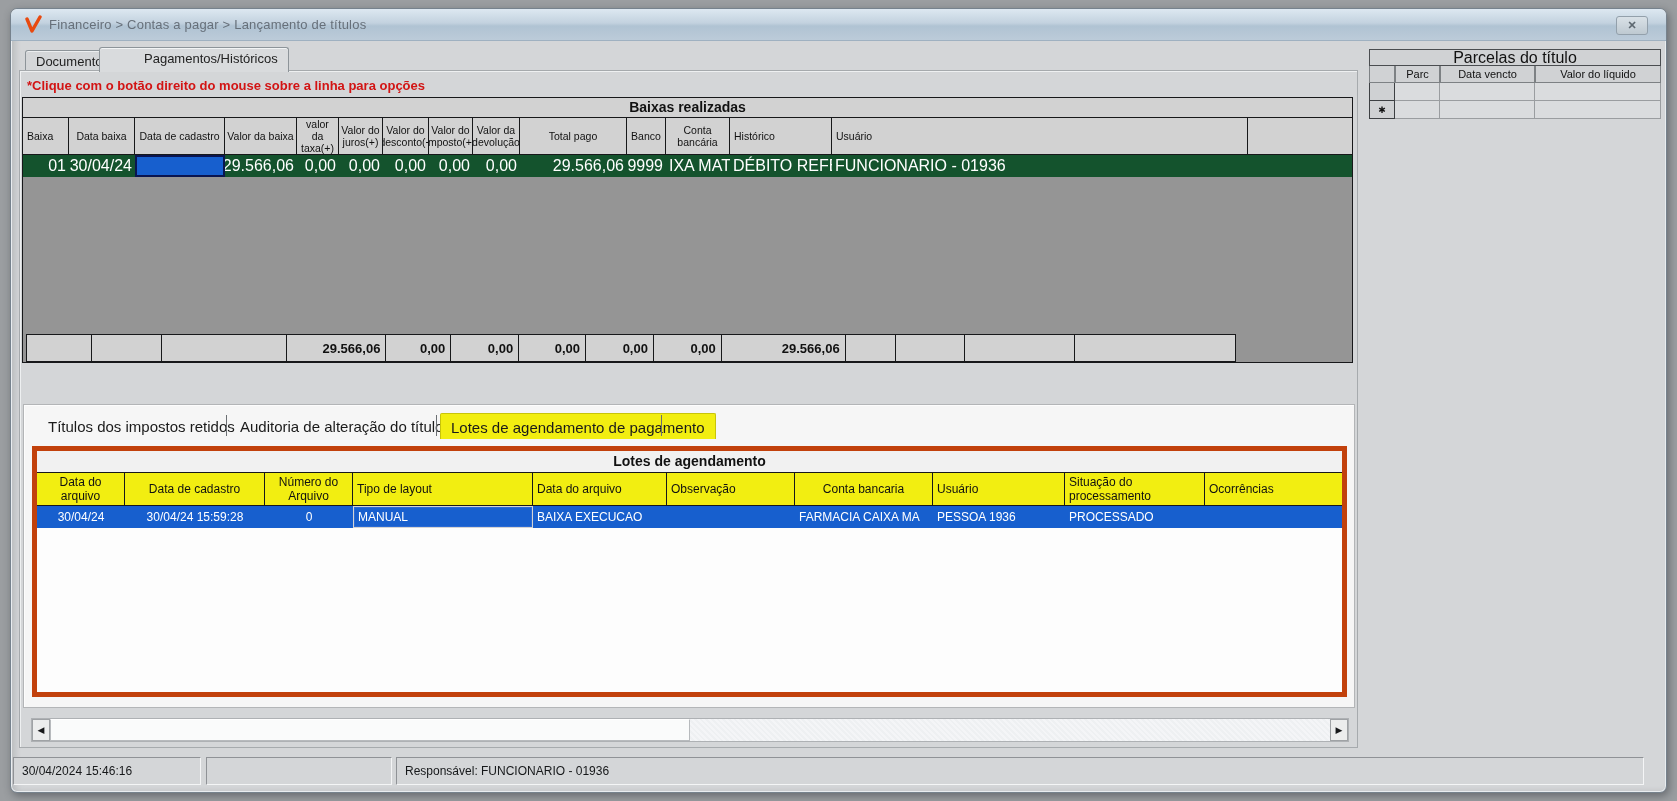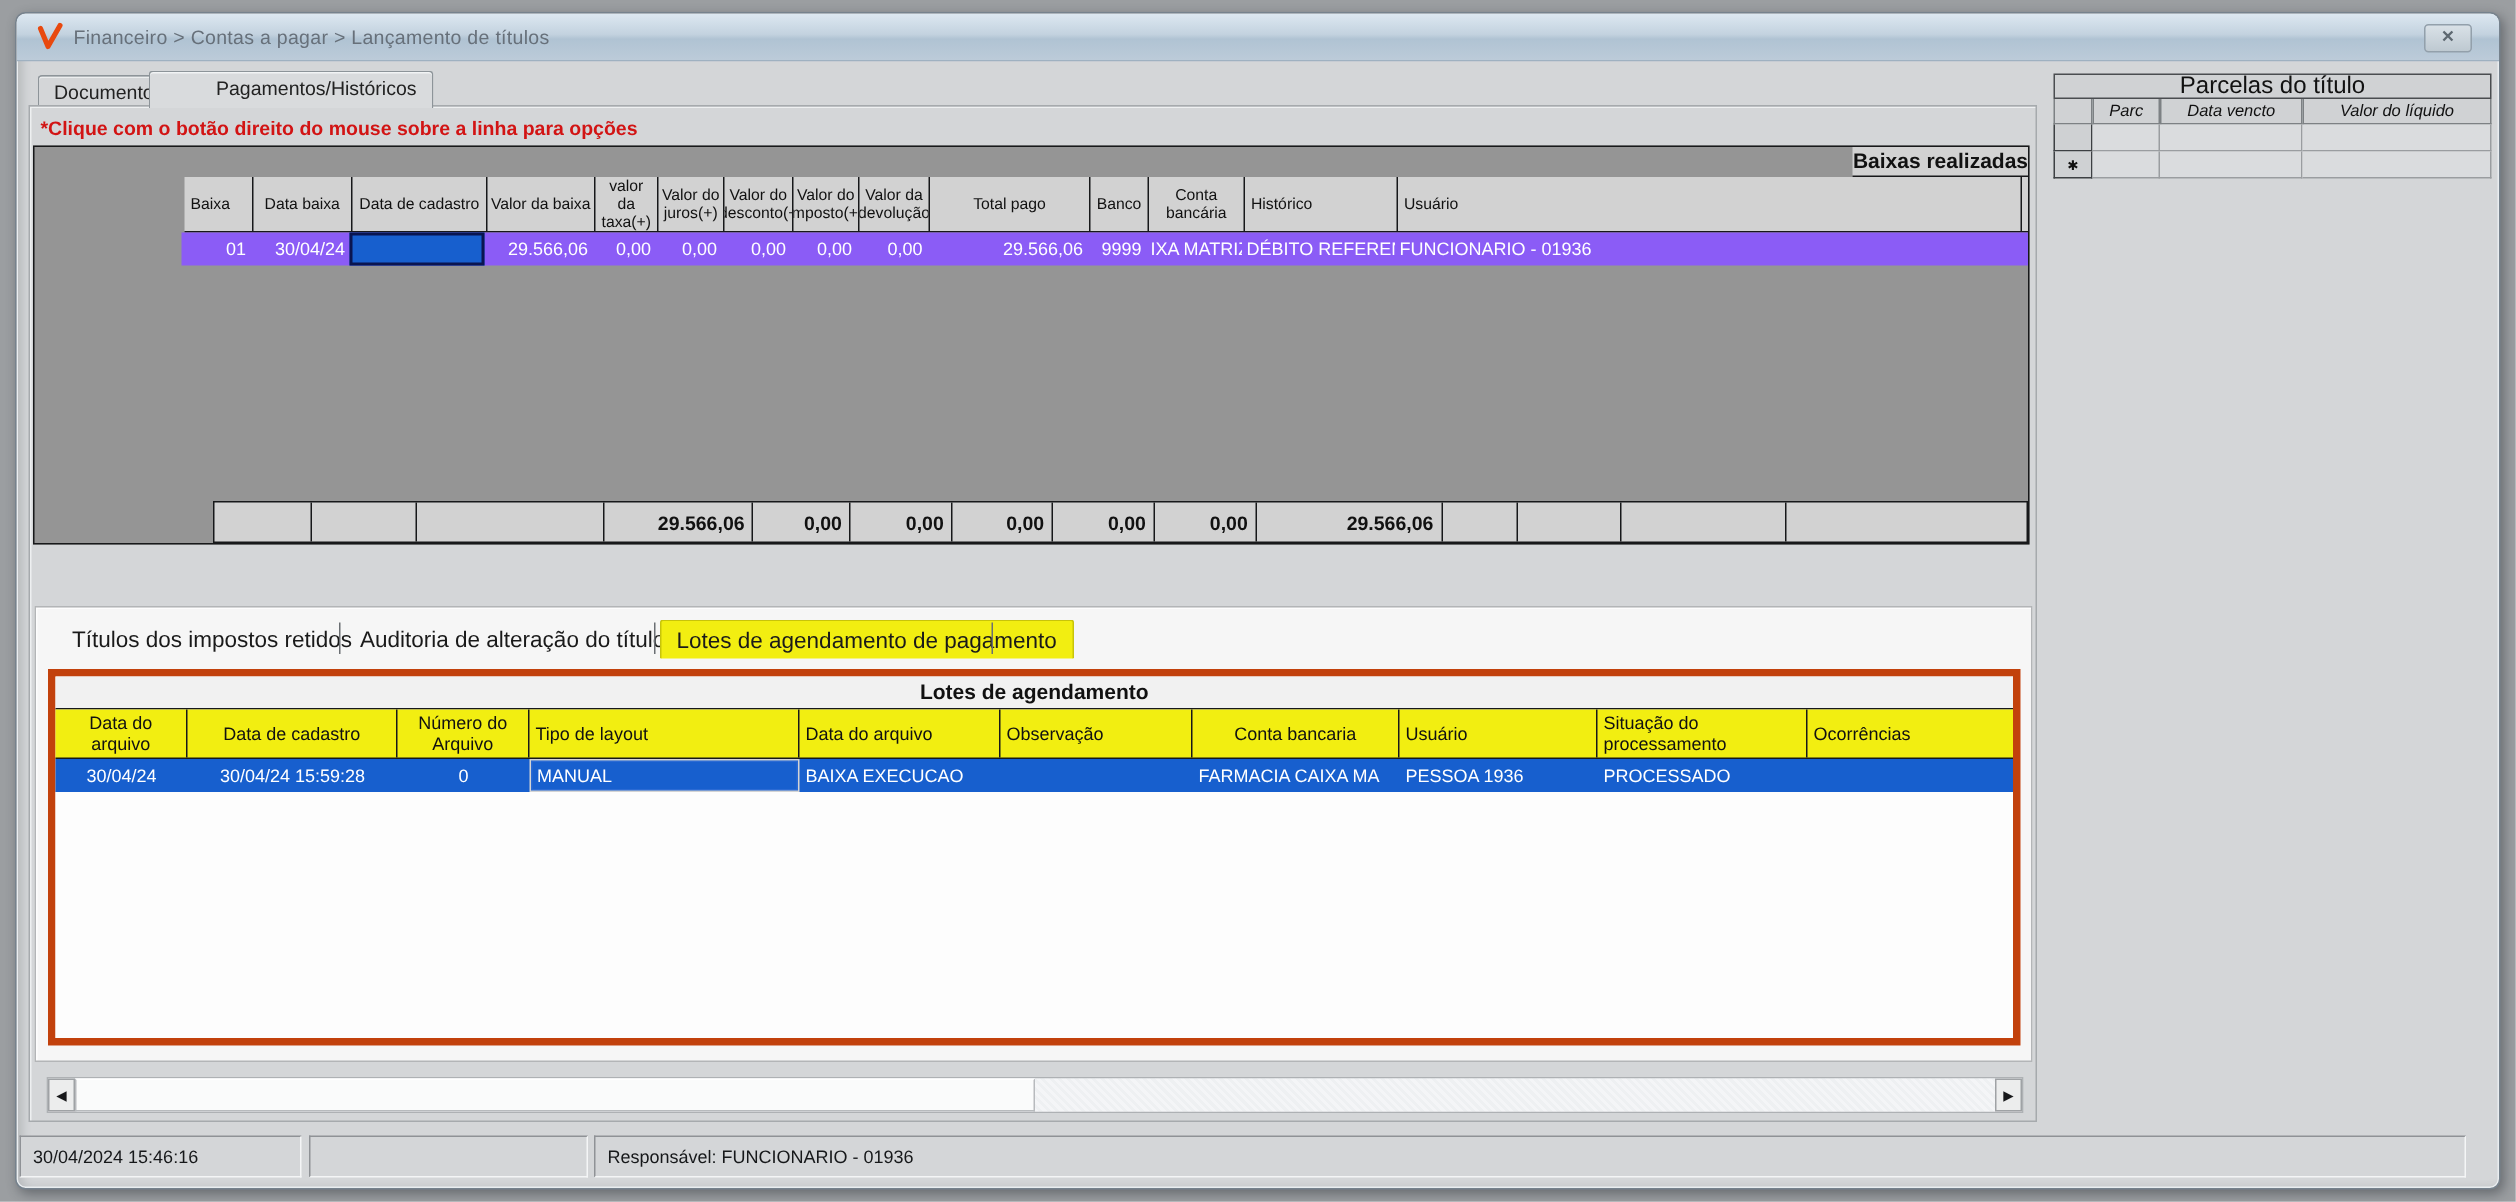--- a/index.html
+++ b/index.html
@@ -29,29 +29,29 @@
   .tab-top-sep { position:absolute; width:2px; height:22px; background:#3a3f44; top:39px; }
 
   
   .content-panel { position:absolute; left:8px; top:61px; width:1339px; height:678px;
                    background:#d4d6d8; border:1px solid #a6aaad; box-shadow: inset 1px 1px 0 #eef0f1; }
 
   .notice { position:absolute; left:16px; top:69px; font-size:13px; font-weight:bold; color:#d21414; }
 
   
   .grid1 { position:absolute; left:11px; top:88px; width:1331px; height:266px;
-           border:1px solid #17181a; background:#959595; display:flex; flex-direction:column;align-items:flex-end; }
+           border:1px solid #17181a; background:#959595; display:flex; flex-direction:column; }
   .grid1-title { height:20px; background:#d2d2d2; border-bottom:1px solid #17181a;
                  font-size:14px; font-weight:bold; color:#111; text-align:center; line-height:19px; }
   .g1-head { display:flex; height:37px; background:#d2d2d2; border-bottom:1px solid #17181a; }
   .g1-head .hc { border-right:1px solid #17181a; font-size:10.5px; line-height:1.15; color:#111;
                  display:flex; align-items:center; justify-content:center; text-align:center; padding:1px 2px; overflow:hidden; }
   .g1-head .hc.left { justify-content:flex-start; text-align:left; padding-left:4px; }
   .g1-head .hc:last-child { border-right:none; }
-  .g1-row { display:flex; height:22px; background:#8b5cf6; color:#fff; font-size:12px; }
+  .g1-row { display:flex; height:22px; background:#14532d; color:#fff; font-size:16px; }
   .g1-row .dc { display:flex; align-items:center; overflow:hidden; white-space:nowrap; padding:0 3px; }
   .g1-row .num { justify-content:flex-end; }
   .g1-row .focus-cell { border:2px solid #0a1550; background:#175fce; }
   .g1-fill { flex:1; background:#959595; }
   .g1-totals { display:flex; height:28px; margin-left:3px; width:1210px; background:#d2d2d2;
                border:1px solid #17181a; }
   .g1-totals .tc { border-right:1px solid #17181a; font-size:13px; font-weight:bold; color:#111;
                    display:flex; align-items:center; justify-content:flex-end; padding:0 5px; overflow:hidden; }
   .g1-totals .tc:last-child { border-right:none; }
 
@@ -88,21 +88,21 @@
   
   .statusbar { position:absolute; left:2px; top:744px; width:1653px; height:38px; }
   .status-panel { position:absolute; top:4px; height:28px; background:#d4d6d8;
                   border:1px solid #8f9296; border-right-color:#f4f5f6; border-bottom-color:#f4f5f6;
                   font-size:12px; color:#16181a; padding:6px 0 0 8px; overflow:hidden; white-space:nowrap; }
 
   
   .parcelas { position:absolute; left:1358px; top:40px; width:292px; }
   .p-title { height:17px; background:#d0d2d4; border:1px solid #4a4d50; font-size:16px; color:#111;
              text-align:center; line-height:15px; }
-  .p-head { display:flex; height:17px;font-style:italic; }
+  .p-head { display:flex; height:17px; }
   .p-head .hc { background:#d0d2d4; border:1px solid #7d8184; border-top:none; font-size:11px; color:#111;
                 display:flex; align-items:center; justify-content:center; overflow:hidden; }
   .p-row { display:flex; height:18px; }
   .p-row .sel { background:#cfd1d3; border:1px solid #3d4043; border-top:none; display:flex; align-items:center; justify-content:center; font-size:9px; color:#111; }
   .p-row .dc { background:#dadcde; border-right:1px solid #9a9da0; border-bottom:1px solid #9a9da0; }
 </style>
 </head>
 <body>
 
 <div class="window">

